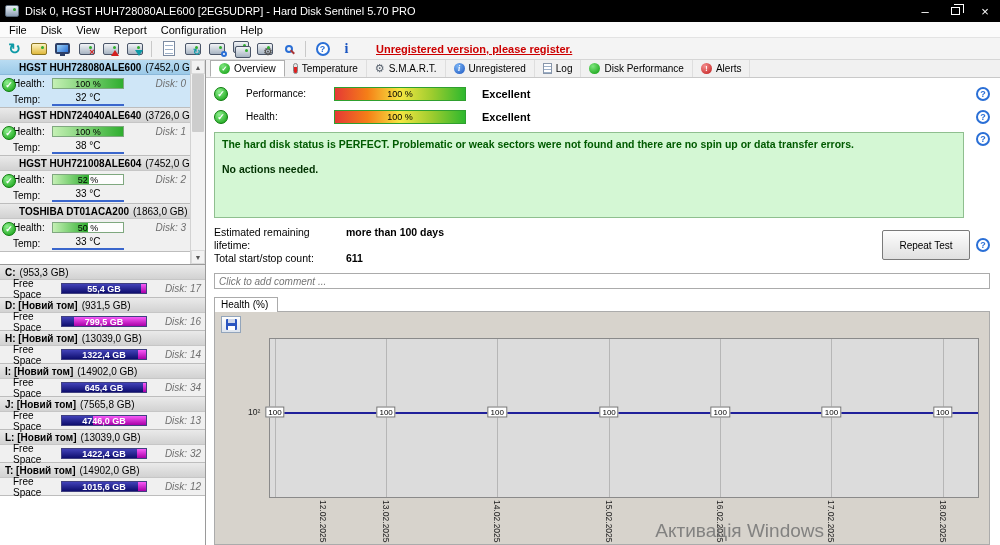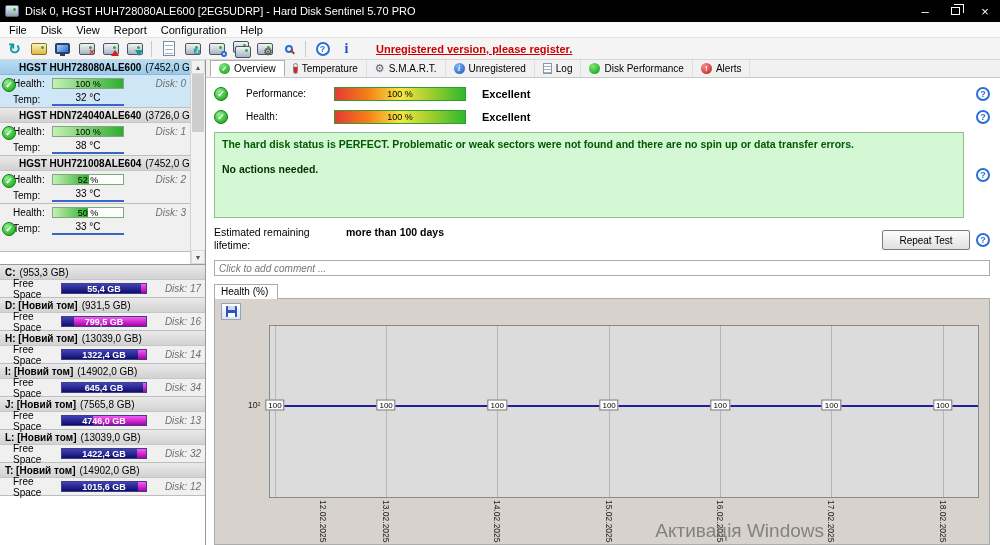--- a/index.html
+++ b/index.html
@@ -102,31 +102,31 @@
   .page { height:467px; padding:8px 10px 0 8px; display:flex; flex-direction:column; overflow:hidden; position:relative; }
   .meter-row { display:flex; align-items:center; height:15px; margin-bottom:8px; }
   .meter-label { width:100px; font-size:10px;padding-left:12px; }
   .meter-bar { width:132px; height:14px; border:1px solid #2fa02f; background:#fff; position:relative; }
   .meter-fill { display:block; height:100%; background:linear-gradient(90deg,#e53935 0%,#f57f17 25%,#f5e642 50%,#9ccc2e 75%,#2eb82e 100%); }
   .meter-bar .bar-text { line-height:12px; }
   .meter-rating { margin-left:16px; font-weight:bold; font-size:11px; }
   .row-spacer { flex:1; }
   .help-circle { width:14px; height:14px; border-radius:50%; border:2px solid #2a6fd6; color:#2a6fd6; background:#fff; font-weight:bold; font-size:9px; display:flex; align-items:center; justify-content:center; flex:none; }
 
-  .status-row { display:flex; align-items:center; gap:12px; margin-bottom:8px; }
+  .status-row { display:flex; align-items:flex-start; gap:12px; margin-bottom:8px; }
   .status-box { flex:1; height:86px; background:#d4f7d4; border:1px solid #8fbf8f; padding:5px 7px; font-size:10.5px; font-weight:bold; color:#005a00; line-height:13px; }
   .status-line2 { margin-top:12px; color:#003200; }
 
   .info-section { display:flex; align-items:flex-start; margin-bottom:8px; }
   .info-cols { flex:1; }
   .info-row { display:flex; font-size:10.5px; line-height:13px; }
   .info-label { width:132px; }
   .info-value { font-weight:bold; }
   .repeat-wrap { display:flex; gap:6px; align-items:center; margin-top:4px; }
-  .repeat-btn { width:88px; height:20px; border:1px solid #7a7a7a; border-radius:2px; background:linear-gradient(180deg,#fdfdfd,#e0e0e0); font-size:10px; display:flex; align-items:center; justify-content:center; }
+  .repeat-btn { width:88px; height:30px; border:1px solid #7a7a7a; border-radius:2px; background:linear-gradient(180deg,#fdfdfd,#e0e0e0); font-size:10px; display:flex; align-items:center; justify-content:center; }
 
   .comment-input { width:100%; height:16px; border:1px solid #ababab; font-size:10px; font-style:italic; color:#707070; padding:0 4px; margin-bottom:8px; font-family:"Liberation Sans",sans-serif; outline:none; }
 
   
   .chart-area { flex:1; display:flex; flex-direction:column; min-height:0; }
   .chart-tab { display:inline-block; width:64px; padding:1px 6px 0 6px; font-size:10px; border:1px solid #ababab; border-bottom:none; background:#fff; position:relative; z-index:2; height:15px; }
   .chart-panel { flex:1; border:1px solid #ababab; background:#d7d3cc; position:relative; margin-top:-1px; }
   .save-btn { position:absolute; top:4px; left:6px; width:20px; height:17px; border:1px solid #93a5bb; background:linear-gradient(180deg,#fefefe,#dde4ee); display:flex; align-items:center; justify-content:center; }
   .floppy { width:11px; height:11px; background:#2a55c0; position:relative; border-radius:1px; }
   .floppy::before { content:""; position:absolute; left:2px; top:0; width:7px; height:4px; background:#cfd8ea; }
@@ -300,20 +300,24 @@
           <div class="entry-row">
             <span class="row-label">Temp:</span>
             <span class="temp-val">33 °C</span>
           </div>
         </div>
 
         <div class="disk-entry">
           <span class="statico">
               <span>✓</span>
             </span>
+          <div class="entry-head">
+              <span class="d-name">TOSHIBA DT01ACA200</span>
+              <span>(1863,0 GB)</span>
+            </div>
           <div class="entry-row">
             <span class="row-label">Health:</span>
             <span class="hbar">
                 <span class="hfill" style="width: 50%;"></span>
                 <span class="bar-text">50 %</span>
               </span>
             <span class="disk-num">Disk: 3</span>
           </div>
           <div class="entry-row">
             <span class="row-label">Temp:</span>
@@ -529,20 +533,24 @@
         </div>
         <span class="help-circle">?</span>
       </div>
 
       <div class="info-section">
         <div class="info-cols">
           <div class="info-row">
               <span class="info-label">Estimated remaining lifetime:</span>
               <span class="info-value">more than 100 days</span>
             </div>
+          <div class="info-row">
+              <span class="info-label">Total start/stop count:</span>
+              <span class="info-value">611</span>
+            </div>
         </div>
         <div class="repeat-wrap">
           <div class="repeat-btn">Repeat Test</div>
           <span class="help-circle">?</span>
         </div>
       </div>
 
       <input class="comment-input" placeholder="Click to add comment ..." style="">
 
       <div class="chart-area">

